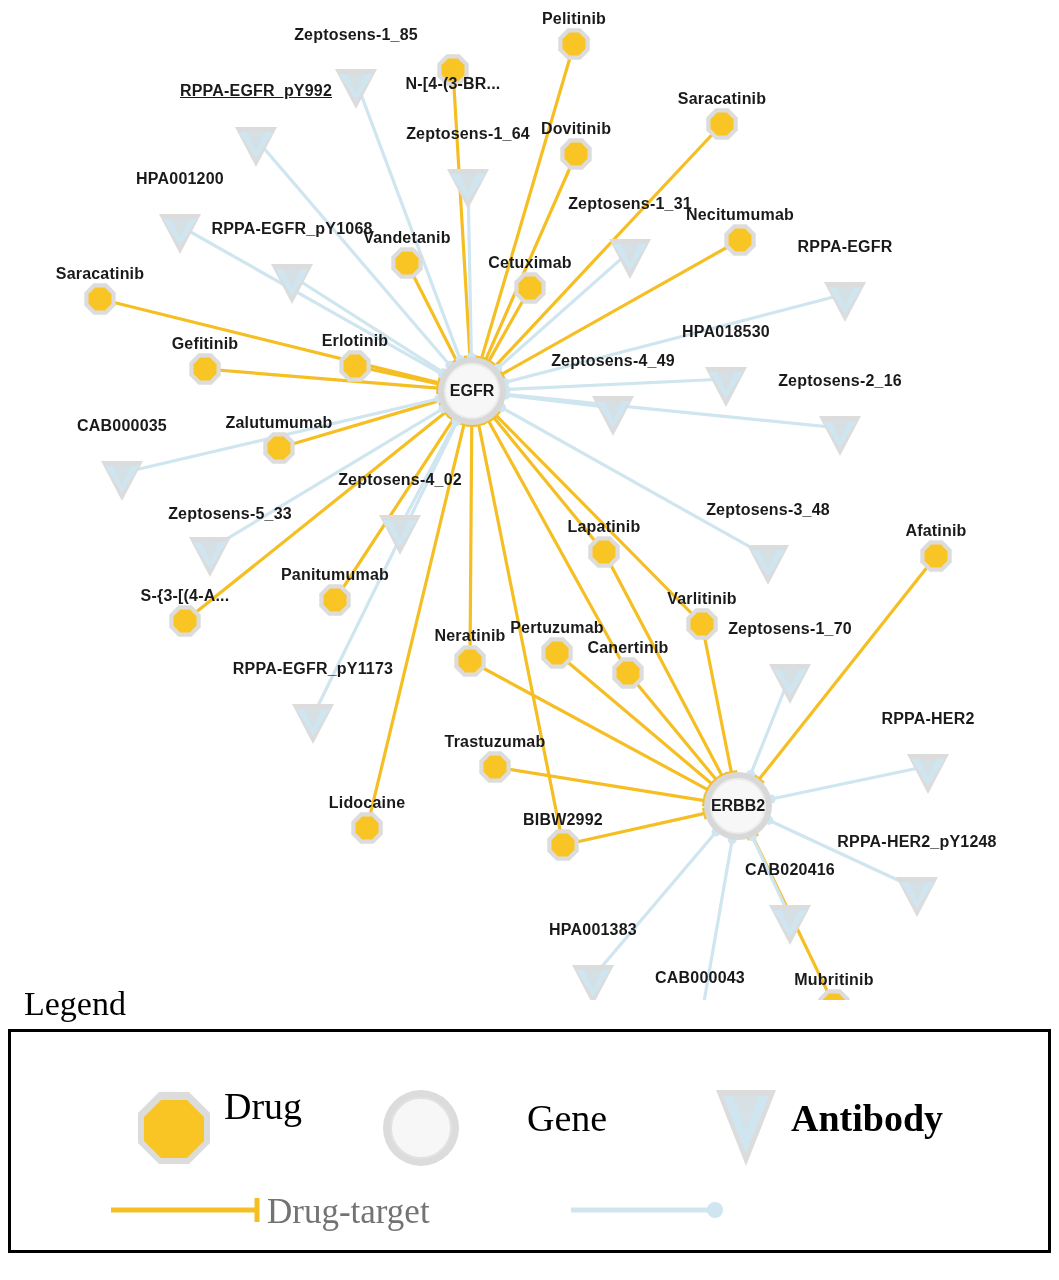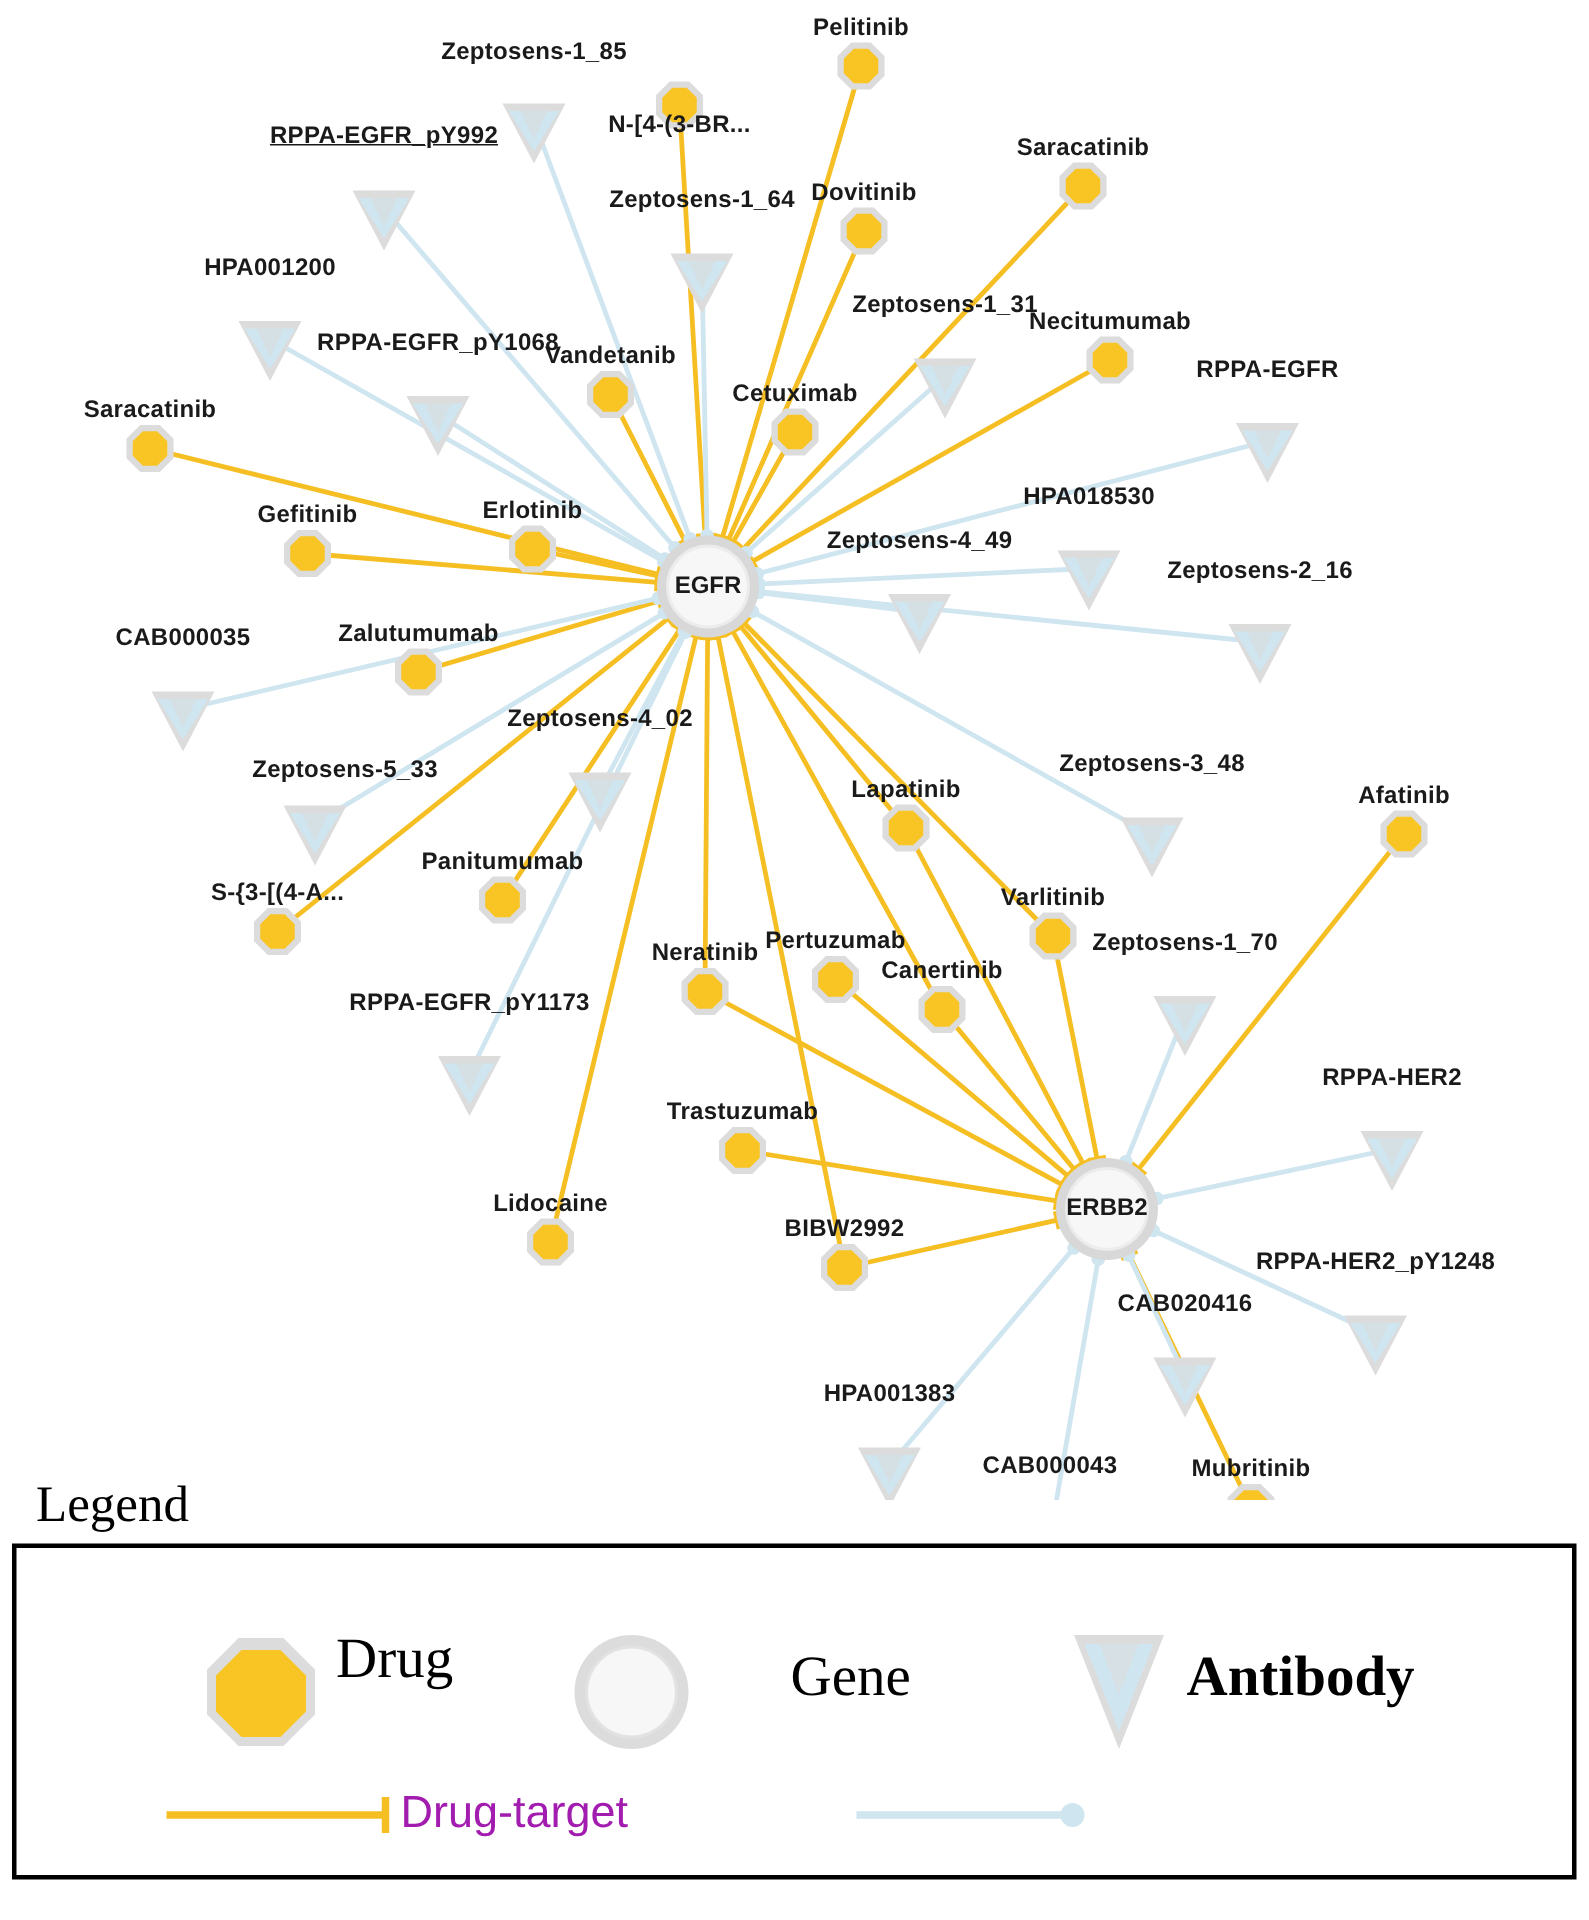--- a/index.html
+++ b/index.html
@@ -61,23 +61,23 @@
     background: #fff;
   }
   .legend-text {
     font-family: "Liberation Serif", serif;
     font-size: 38px;
     color: #000;
     position: absolute;
     white-space: nowrap;
   }
   .legend-text-sm {
-    font-family: Liberation Sans, sans-serif;
-    font-size: 30px;
-    color: #a21caf;
+    font-family: Liberation Serif, serif;
+    font-size: 35px;
+    color: #737373;
     position: absolute;
     white-space: nowrap;
   }
 </style>
 </head>
 <body>
 
 <div id="network">
   <svg id="graph-svg" width="1059" height="1000" viewBox="0 0 1059 1000">
       <g>

